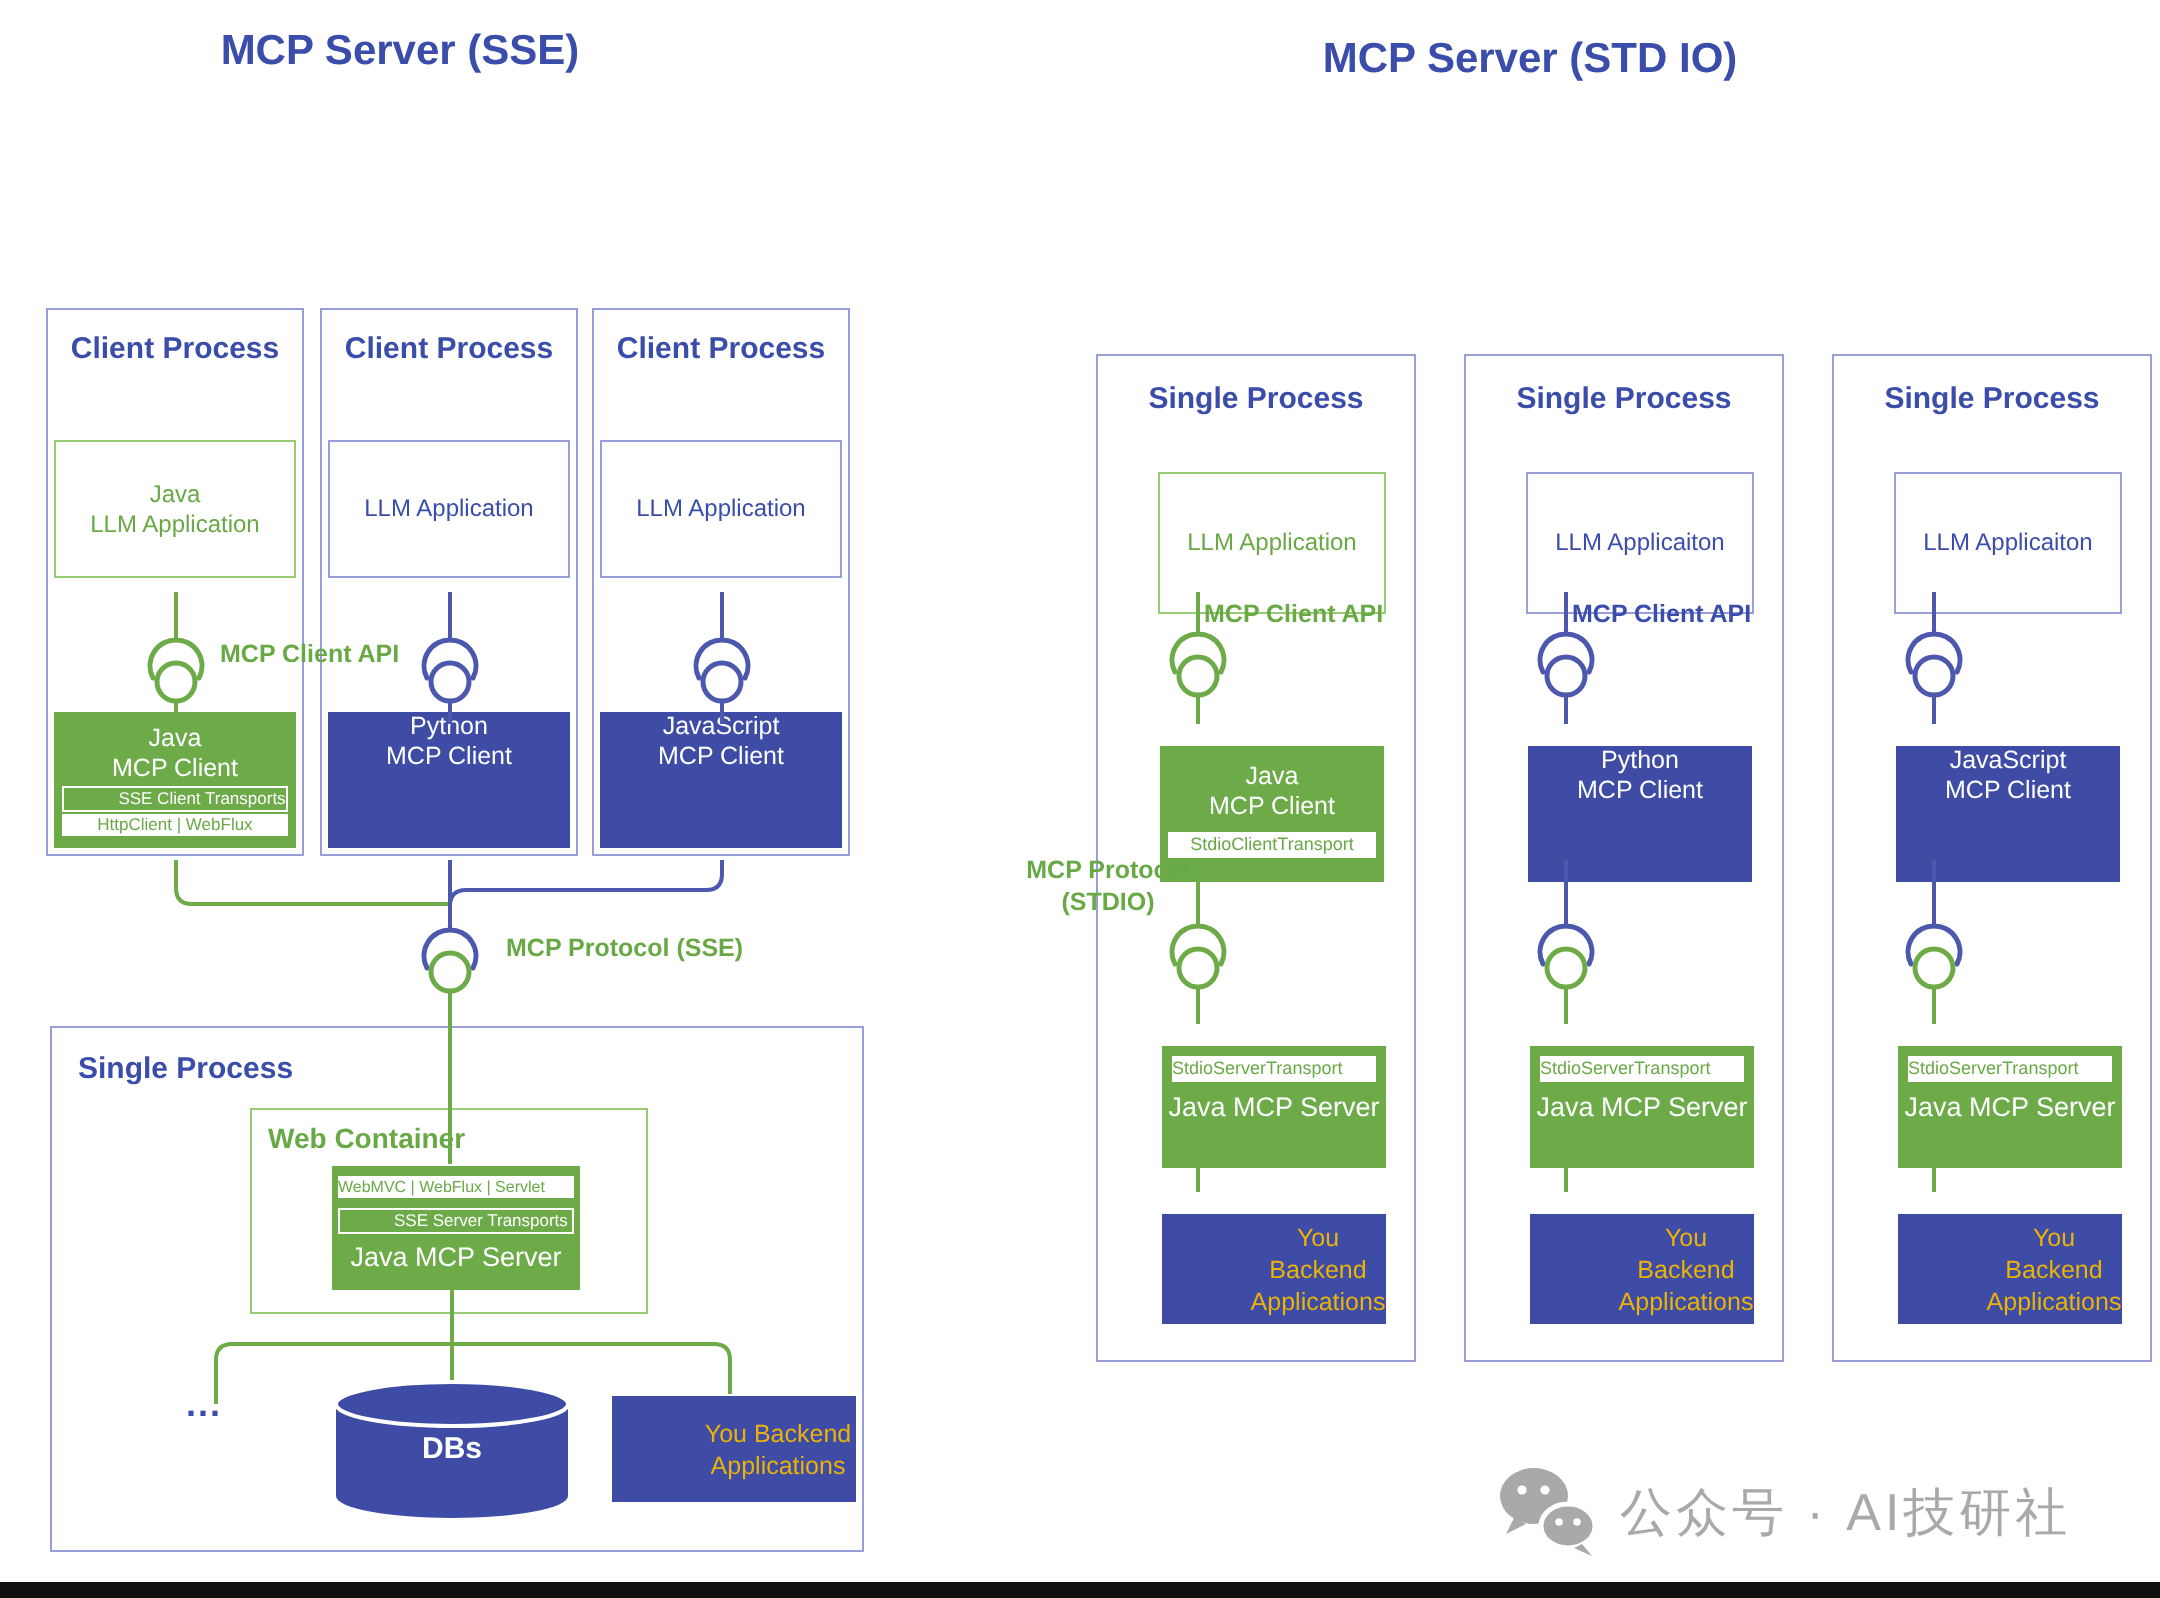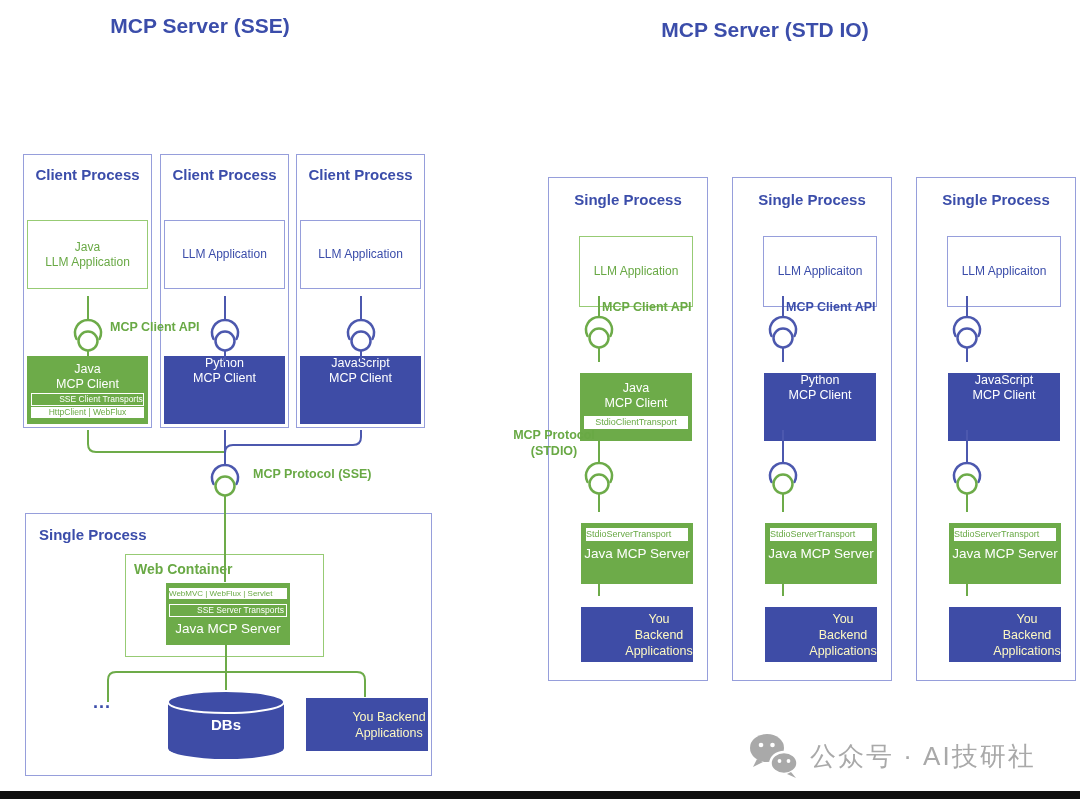--- a/index.html
+++ b/index.html
@@ -51,21 +51,21 @@
 
   .server-proc{position:absolute;left:25px;top:513px;width:407px;height:263px;border:1px solid var(--bb);box-sizing:border-box;}
   .server-heading{position:absolute;left:13px;top:12px;font-size:15px;font-weight:600;color:var(--bt);}
   .web-container{position:absolute;left:99px;top:40px;width:199px;height:103px;border:1px solid var(--gb);box-sizing:border-box;}
   .wc-title{position:absolute;left:8px;top:6px;font-size:14px;font-weight:600;color:var(--gt);}
   .jms-box{position:absolute;left:40px;top:28px;width:124px;height:62px;background:var(--g);box-sizing:border-box;}
   .jms-box .strip{margin:5px 3px 0;}
   .jms-label{color:#fff;font-size:13.5px;text-align:center;margin-top:4px;}
   .ellipsis-txt{position:absolute;left:67px;top:178px;font-size:18px;font-weight:700;color:var(--bt);letter-spacing:1px;}
   .backend-left{position:absolute;left:280px;top:184px;width:122px;height:53px;}
-  .backend-box{background:var(--b);color:#fef9c3;font-size:12.5px;line-height:16px;text-align:center;
+  .backend-box{background:var(--b);color:#eab308;font-size:12.5px;line-height:16px;text-align:center;
                display:flex;flex-direction:column;justify-content:center;box-sizing:border-box;height:100%;padding-left:44px;}
   .dbs-label{position:absolute;left:168px;top:716px;width:116px;text-align:center;color:#fff;
              font-size:15px;font-weight:600;}
 
   .server-box{position:absolute;left:32px;width:112px;top:345px;height:61px;background:var(--g);box-sizing:border-box;}
   .server-box .strip{margin:5px 5px 0;font-size:9px;line-height:13px;}
   .server-box .jms-label{margin-top:5px;}
   .backend-right{position:absolute;left:32px;width:112px;top:429px;height:55px;}
 
   .protocol-two{position:absolute;left:508px;top:427px;width:92px;text-align:center;

